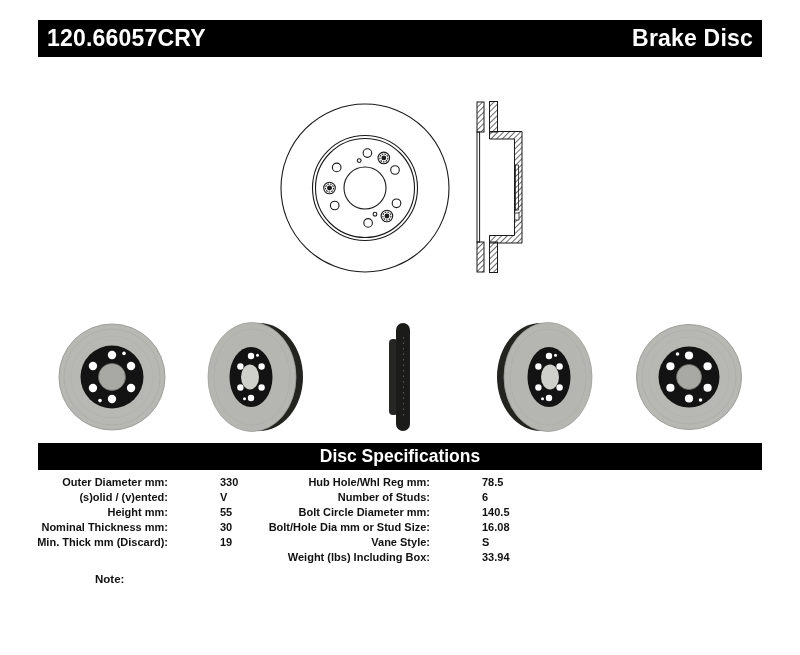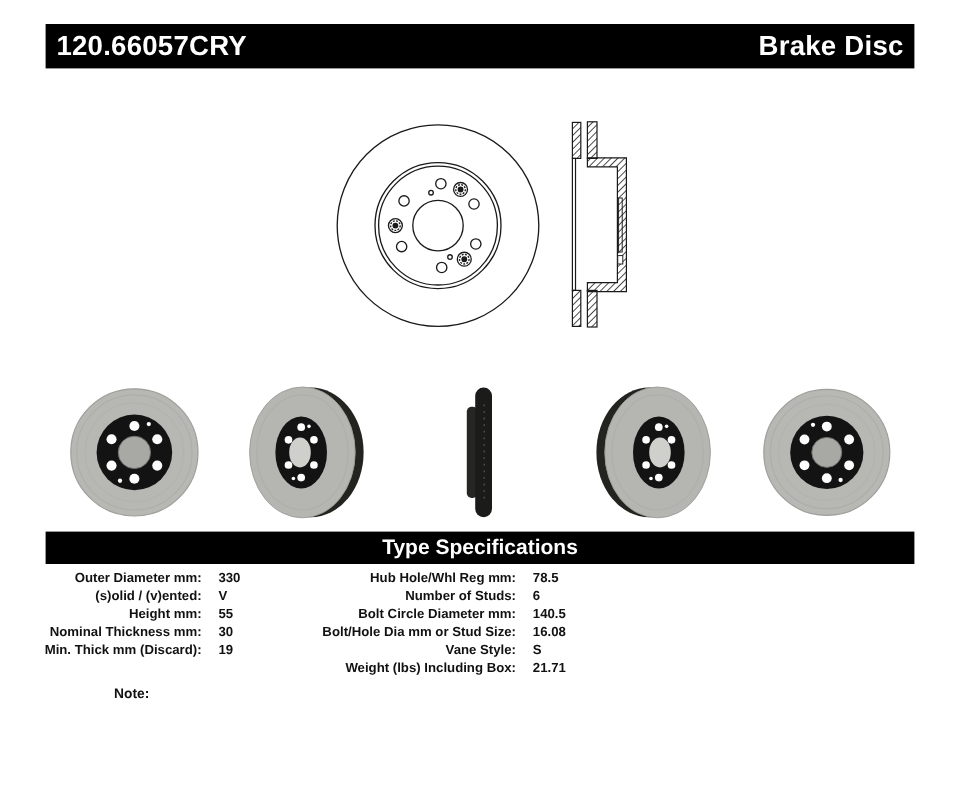--- a/index.html
+++ b/index.html
@@ -10,21 +10,21 @@
   .header-bar{top:20px;height:37px;display:flex;justify-content:space-between;
         align-items:center;padding:0 9px;font-size:23px;letter-spacing:0.2px;}
   .spec-bar{top:443px;height:27px;display:flex;justify-content:center;
         align-items:center;font-size:17.5px;}
   .drawing{position:absolute;left:250px;top:85px;}
   .photos{position:absolute;left:0;top:315px;}
   .spec-col{position:absolute;top:475px;font-size:11px;font-weight:bold;line-height:15px;}
   .spec-col.left{left:35px;}
   .spec-col.mid{left:265px;}
   .spec-col.right{left:520px;}
-  .spec-row{display:flex;white-space:nowrap;}
+  .spec-row{display:flex;white-space:nowrap;gap:38px;}
   .spec-row .lbl{display:inline-block;text-align:right;}
   .left .lbl{width:133px;}
   .mid .lbl{width:165px;}
   .right .lbl{width:130px;}
   .spec-row .val{margin-left:14px;}
   .note{position:absolute;left:95px;top:573px;font-size:11.5px;font-weight:bold;}
 </style>
 </head>
 <body>
 
@@ -155,21 +155,21 @@
       <circle cx="0" cy="21.5" r="4.1" fill="#fdfdfd"></circle>
       <circle cx="-18.6" cy="10.75" r="4.1" fill="#fdfdfd"></circle>
       <circle cx="-18.6" cy="-10.75" r="4.1" fill="#fdfdfd"></circle>
       <circle cx="-11.5" cy="-23" r="1.8" fill="#fdfdfd"></circle>
       <circle cx="11.5" cy="23" r="1.8" fill="#fdfdfd"></circle>
       <circle r="12.5" fill="#a8a8a4" stroke="#6e6e6a" stroke-width="0.8"></circle>
     </g>
   </svg>
 
   <div class="black-bar spec-bar">
-    <span>Type Specifications</span>
+    <span>Disc Specifications</span>
   </div>
 
   <div class="spec-col left">
     <div class="spec-row">
       <span class="lbl">Outer Diameter mm:</span>
       <span class="val">330</span>
     </div>
     <div class="spec-row">
       <span class="lbl">(s)olid / (v)ented:</span>
       <span class="val">V</span>
@@ -204,20 +204,20 @@
     <div class="spec-row">
       <span class="lbl">Bolt/Hole Dia mm or Stud Size:</span>
       <span class="val">16.08</span>
     </div>
     <div class="spec-row">
       <span class="lbl">Vane Style:</span>
       <span class="val">S</span>
     </div>
     <div class="spec-row">
       <span class="lbl">Weight (lbs) Including Box:</span>
-      <span class="val">21.71</span>
+      <span class="val">33.94</span>
     </div>
   </div>
 
 
   <div class="note">Note:</div>
 
 </div>
 
 </body></html>

